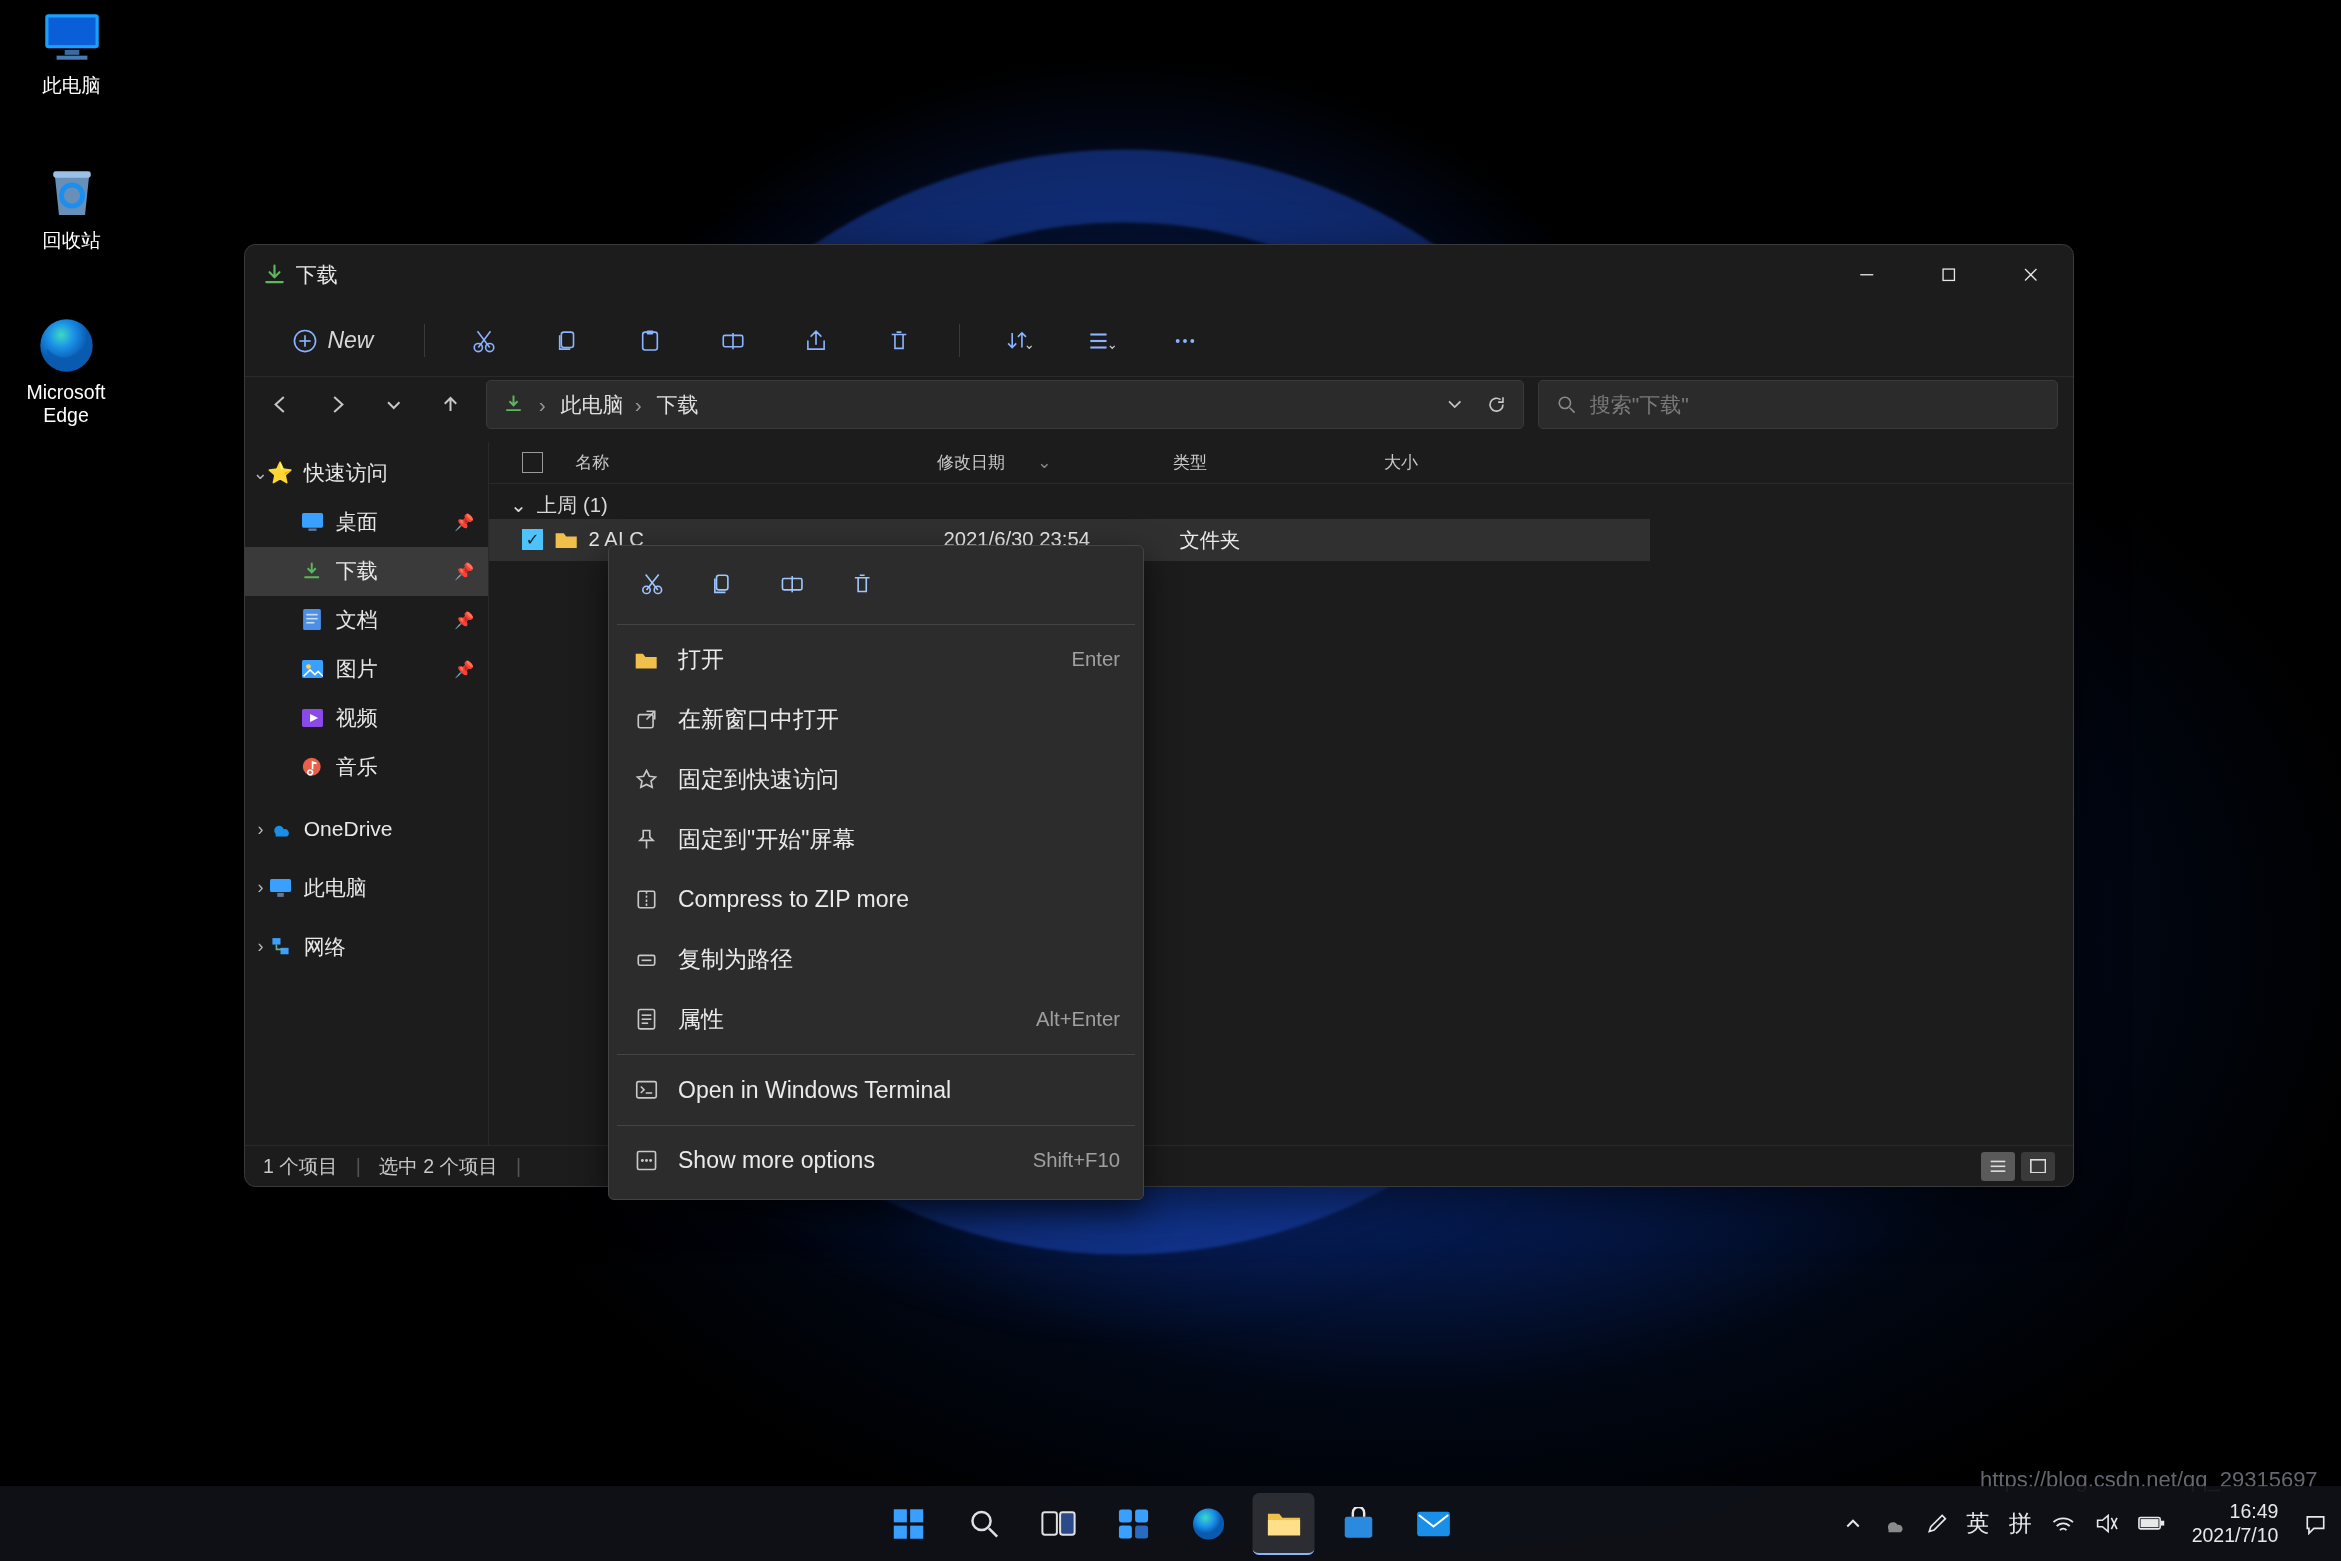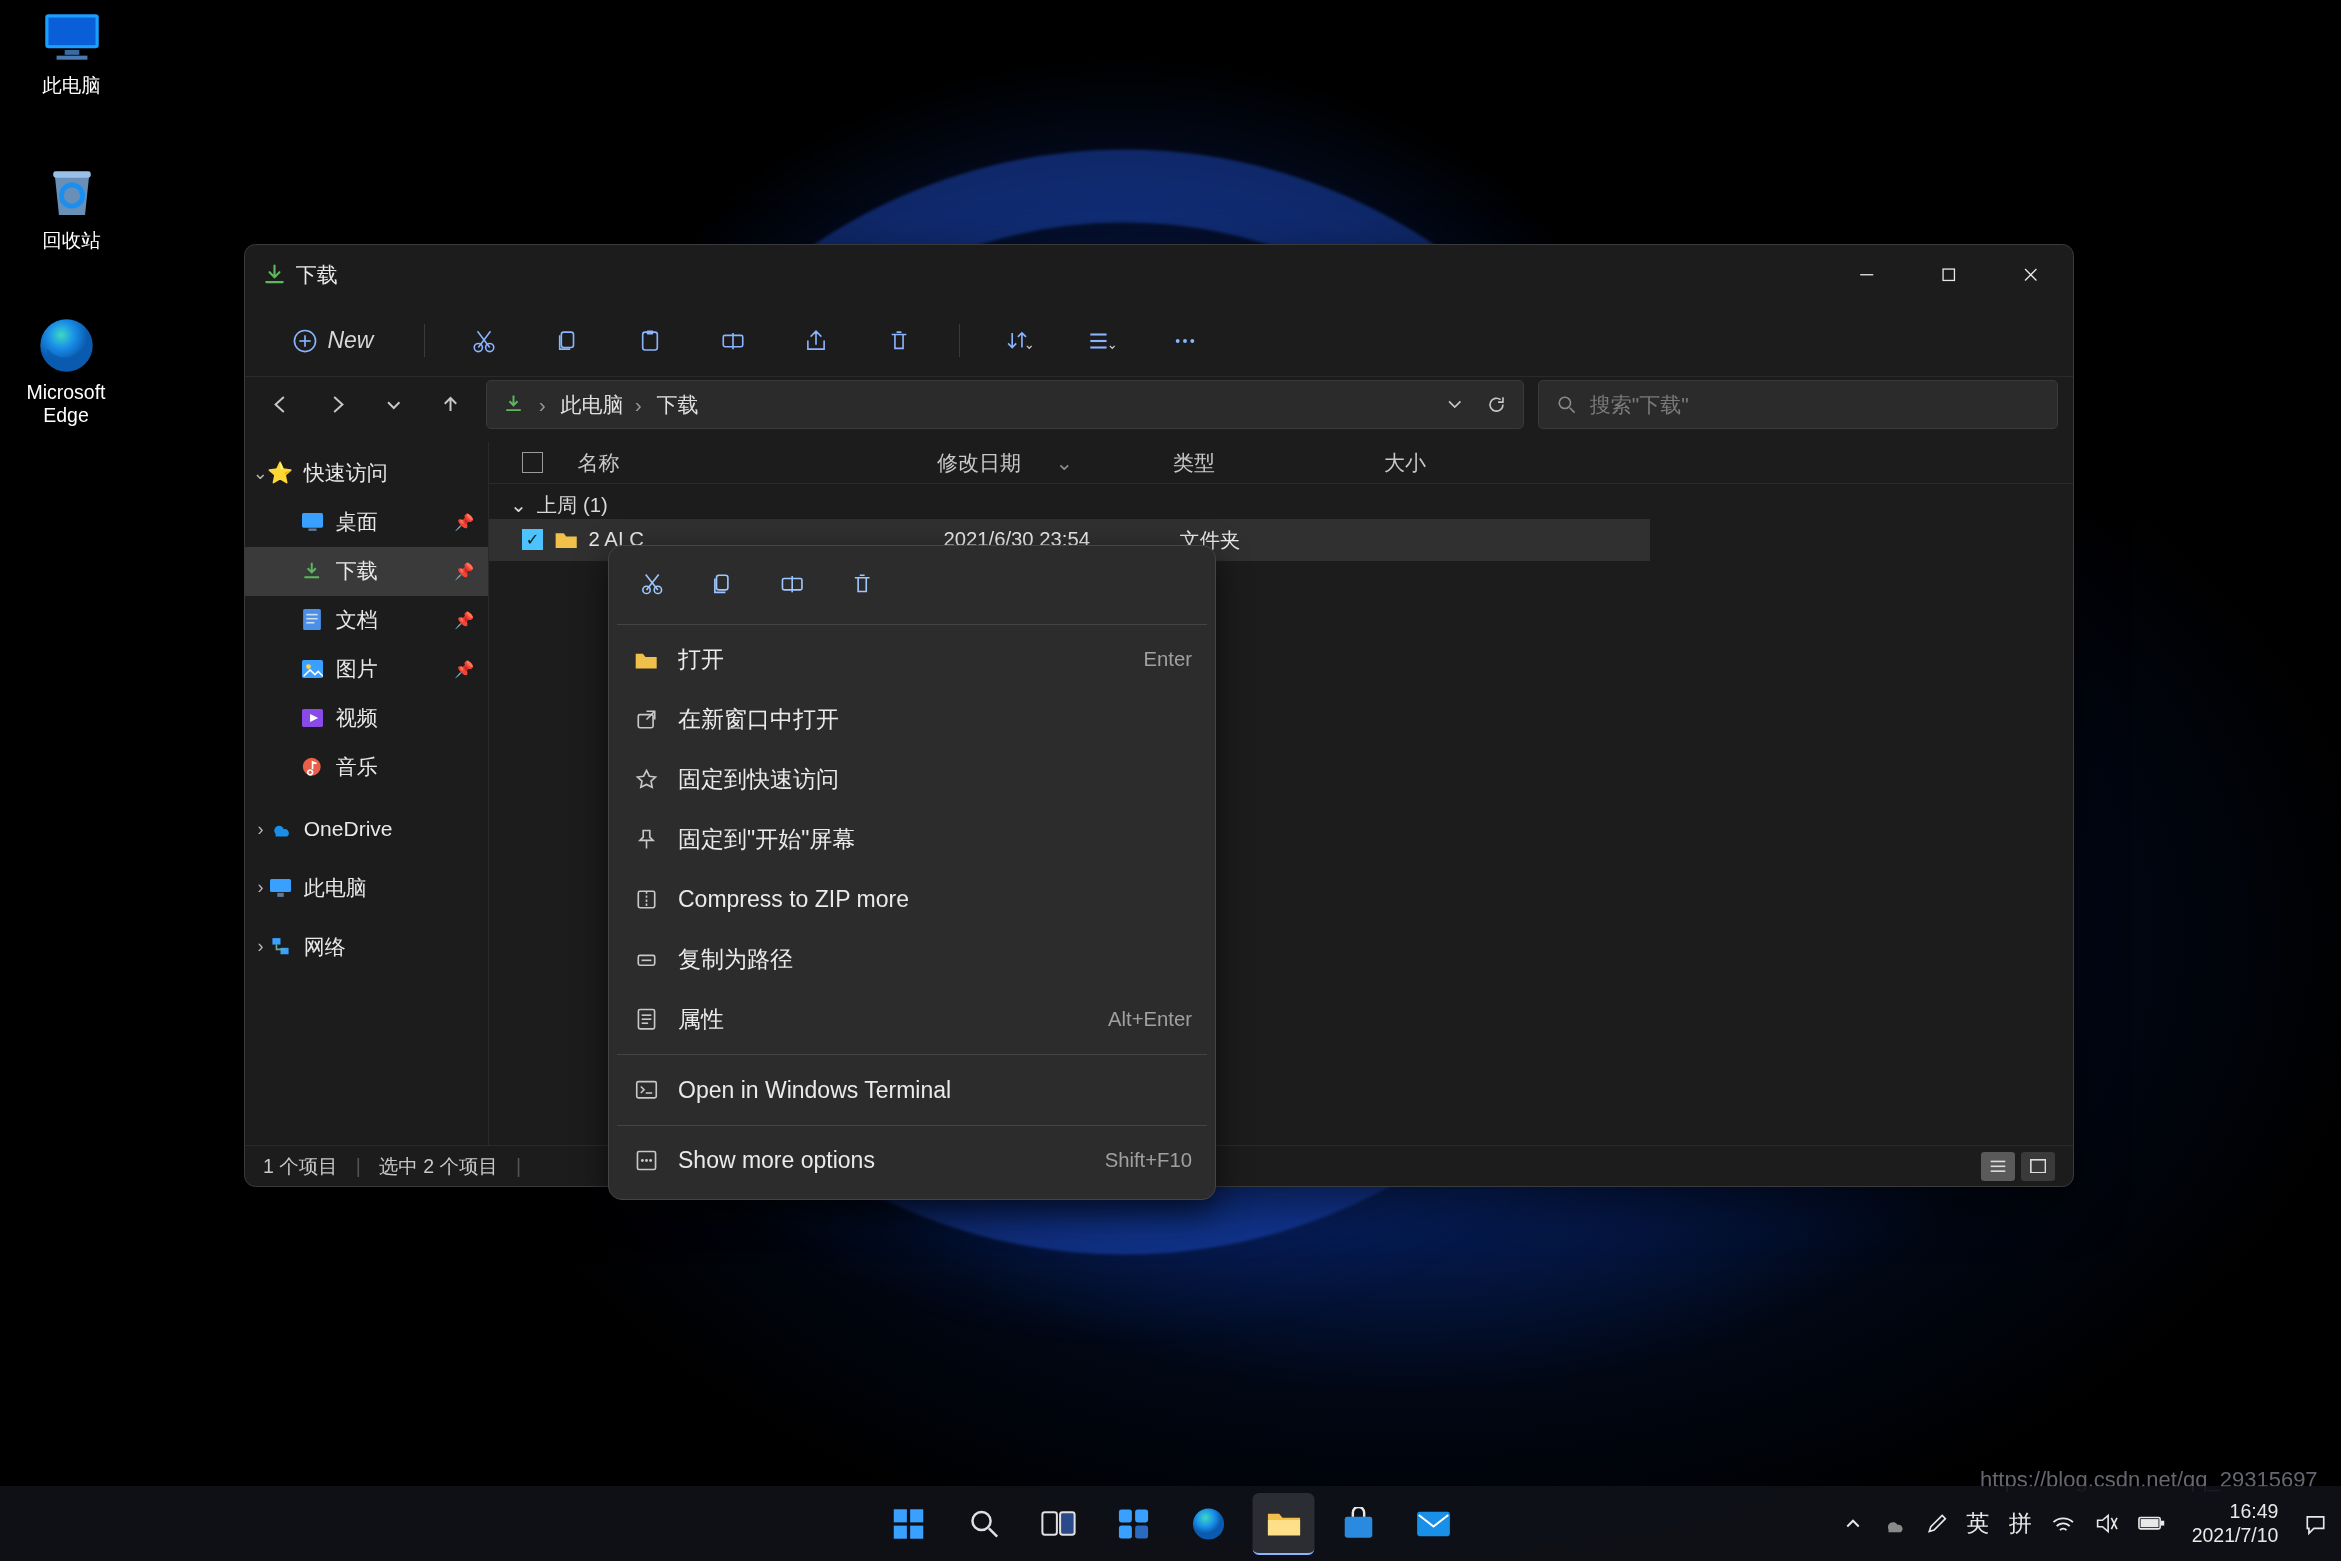--- a/index.html
+++ b/index.html
@@ -52,38 +52,38 @@
 .body { flex:1; display:flex; min-height:0; }
 .sidebar { width:244px; border-right:0.8px solid #2a2a2a; padding:6.5px 0; overflow:hidden; }
 .sbitem { height:49px; display:flex; align-items:center; gap:11.4px; padding-left:23px; color:#e8e8e8; font-size:21px; position:relative;}
 .sbitem.indent { padding-left:55px; }
 .sbitem .chev { position:absolute; left:4.9px; width:21px; text-align:center; color:#b8b8b8; font-size:18px;}
 .sbitem.selected { background:#3a3a3a; }
 .sbitem .pin { position:absolute; right:13px; color:#8a8a8a; font-size:16.3px; }
 .sbicon { width:24.4px; height:24.4px; display:flex; align-items:center; justify-content:center; }
 
 .content { flex:1; display:flex; flex-direction:column; min-width:0; }
-.colheaders { height:42px; display:flex; align-items:center; color:#c8c8c8; font-size:21px; border-bottom:0.8px solid #2a2a2a; padding-left:33px;}
+.colheaders { height:42px; display:flex; align-items:center; color:#c8c8c8; font-size:17px; border-bottom:0.8px solid #2a2a2a; padding-left:33px;}
 .ch { display:flex; align-items:center; gap:11.4px; }
 .ch1 { width:415px; } .ch2 { width:236px; } .ch3 { width:211px; } .ch4 { flex:1; }
 .checkbox-empty { width:21px; height:21px; border:1.6px solid #9a9a9a; }
 .group { padding:6.5px 0 0 21px; color:#d8d8d8; font-size:20.3px; display:flex; align-items:center; gap:9.8px;}
 .filerow { height:42px; display:flex; align-items:center; padding-left:33px; color:#eaeaea; font-size:20.3px; width:calc(100% - 423px); background:#303030;}
 .filerow .check { width:21px; height:21px; background:#4cc2ff; display:flex; align-items:center; justify-content:center; color:#021; font-size:16.3px; margin-right:11.4px;}
 .fr1 { width:389px; display:flex; align-items:center; gap:9.8px;} .fr2 { width:236px;} .fr3 { width:211px;} .fr4 {flex:1;}
 
 .statusbar { height:41px; border-top:0.8px solid #2a2a2a; display:flex; align-items:center; color:#c8c8c8; font-size:19.5px; padding:0 18px; gap:18px;}
 .statusbar .sep { color:#555; }
 .viewbtns { margin-left:auto; display:flex; gap:6.5px; }
 .viewbtn { width:34px; height:29px; background:#3a3a3a; display:flex; align-items:center; justify-content:center; border-radius:3.3px;}
 .viewbtn.active { background:#5a5a5a; }
 
 
 .ctx {
-  position:absolute; left:608px; top:545px; width:608px; background:#2c2c2c; border:0.8px solid #444; border-radius:14px;
+  position:absolute; left:608px; top:545px; width:536px; background:#2c2c2c; border:0.8px solid #444; border-radius:6px;
   padding:8.1px 0; box-shadow:0 11.4px 33px rgba(0,0,0,0.6); color:#eaeaea;
 }
 .ctx-iconrow { display:flex; gap:23px; padding:6.5px 19.5px 11.4px; }
 .ctx-iconrow .tbtn { color:#9ec6ff; }
 .ctx-item { height:60px; display:flex; align-items:center; padding:0 23px; gap:18px; font-size:23px; }
 .ctx-item .shortcut { margin-left:auto; color:#a0a0a0; font-size:20.3px; }
 .ctx-sep { height:0.8px; background:#444; margin:4.9px 8.1px; }
 .ctx-icon { width:28px; height:28px; display:flex; align-items:center; justify-content:center; color:#c8c8c8;}
 
 

